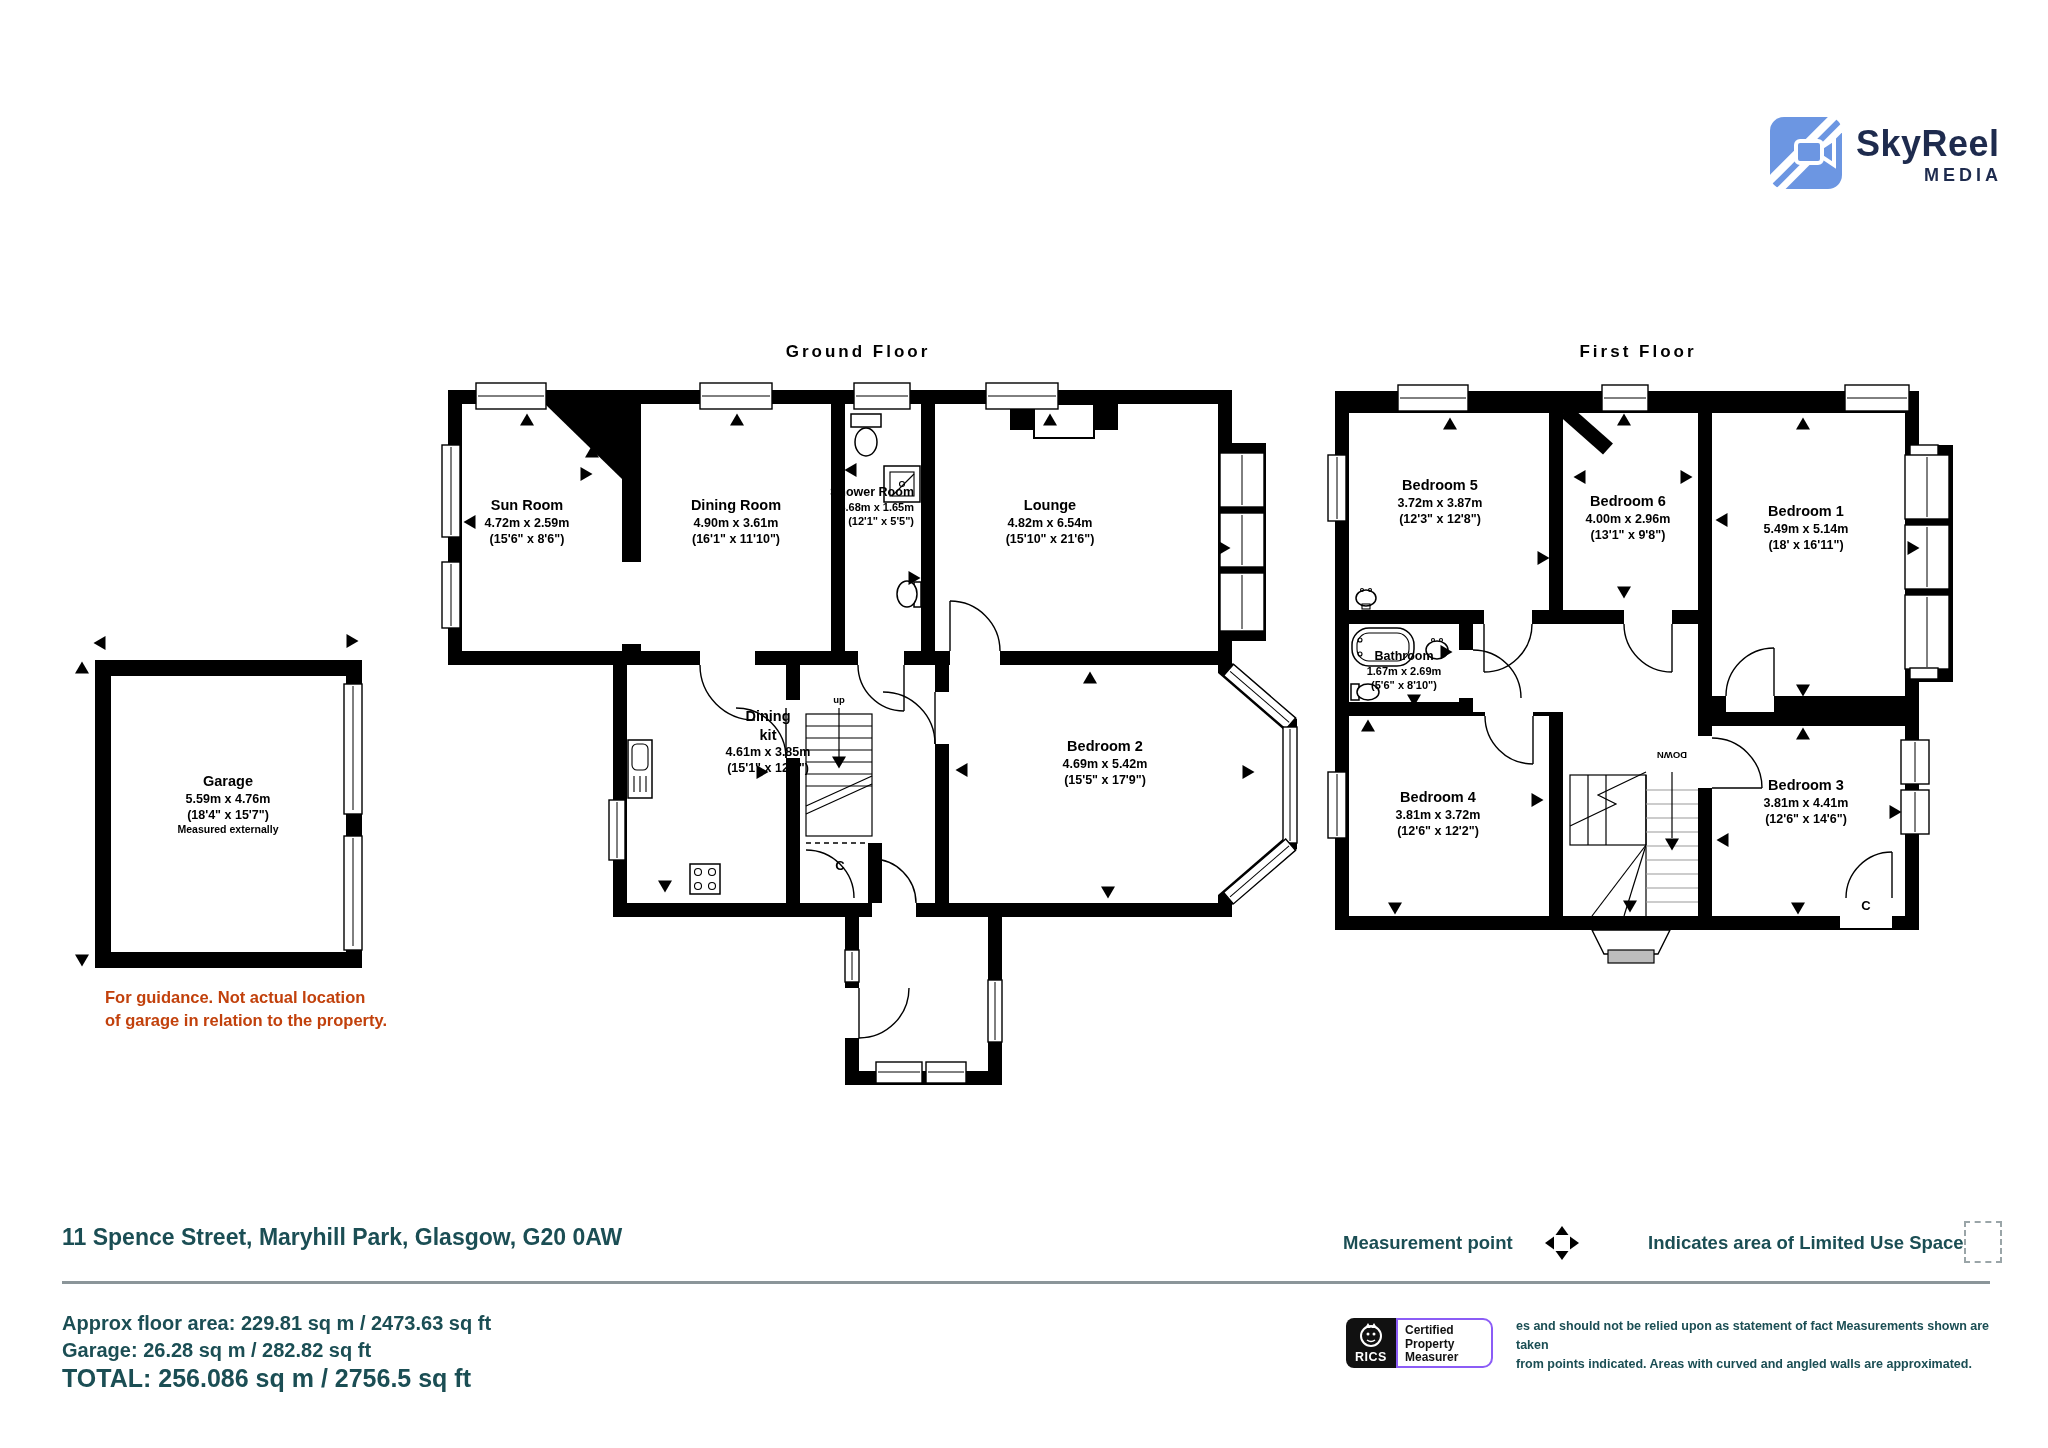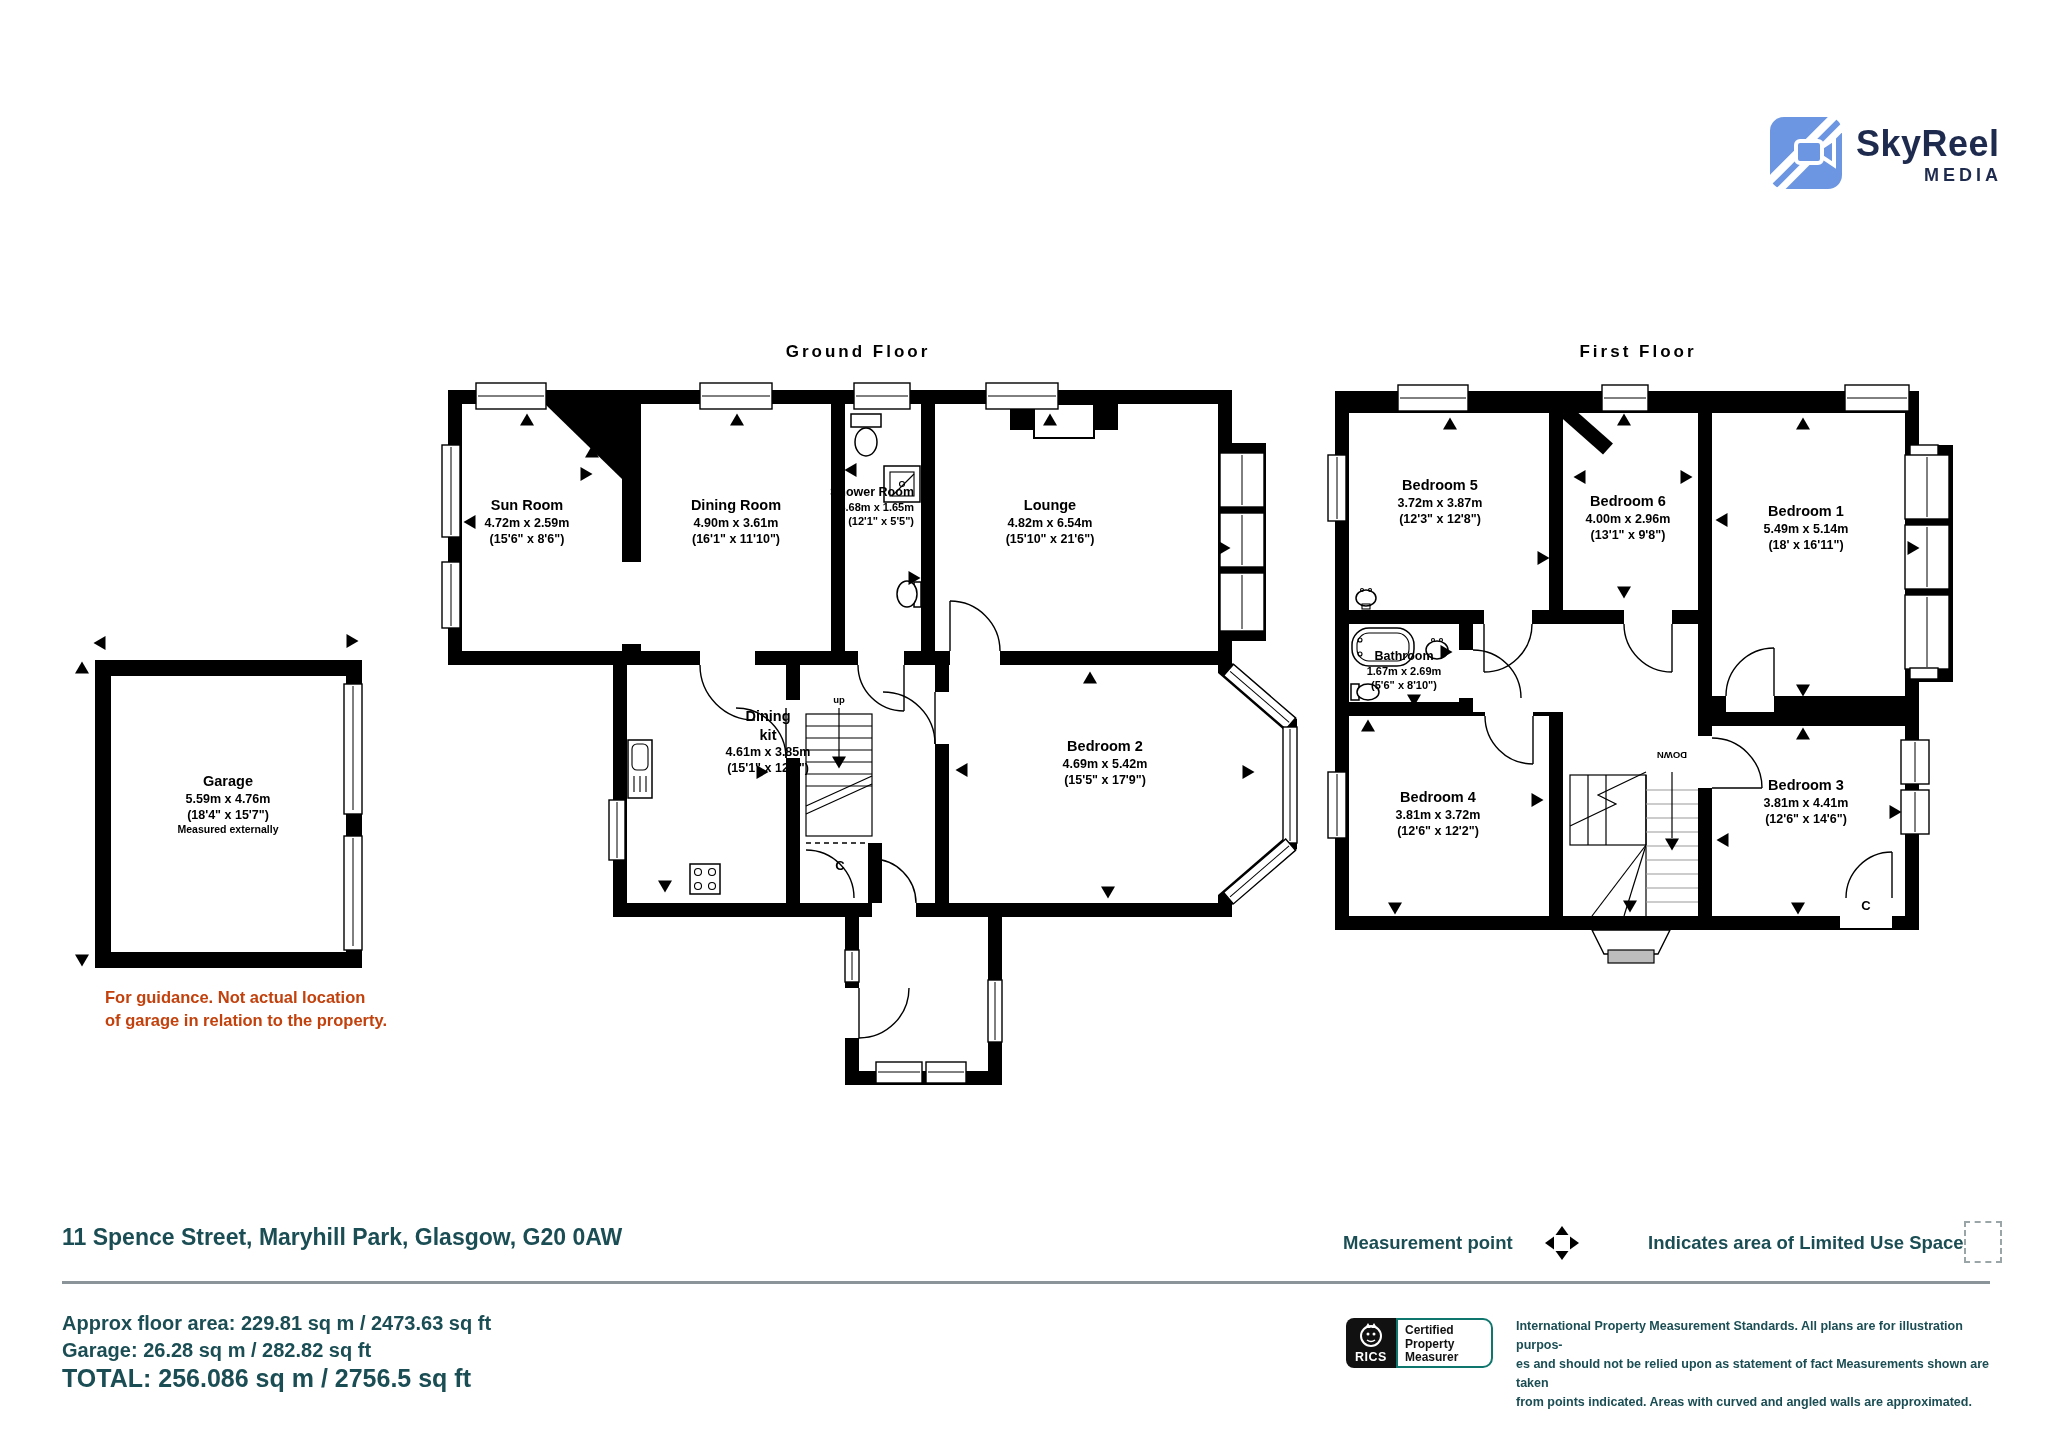--- a/index.html
+++ b/index.html
@@ -45,21 +45,21 @@
   .legend-lus{position:absolute;left:1648px;top:1232px;font-size:18.5px;font-weight:bold;}
   .compass{position:absolute;left:1528px;top:1209px;width:68px;height:68px;}
   .dashed-box{position:absolute;left:1964px;top:1221px;width:38px;height:42px;
         border:2px dashed #9aa5a8;box-sizing:border-box;}
   .rics{position:absolute;left:1346px;top:1318px;width:149px;height:50px;}
   .rics-black{position:absolute;left:0;top:0;width:50px;height:50px;background:#111;
         border-radius:8px 0 0 8px;}
   .rics-word{position:absolute;left:0;bottom:4px;width:50px;text-align:center;color:#fff;
         font-size:12.5px;font-weight:800;letter-spacing:0.5px;}
   .rics-white{position:absolute;left:50px;top:0;width:97px;height:50px;background:#fff;
-        border:2px solid #0f766e;border-radius:0 10px 10px 0;box-sizing:border-box;}
+        border:2px solid #8b5cf6;border-radius:0 10px 10px 0;box-sizing:border-box;}
   .rics-line{margin-left:7px;font-size:12px;font-weight:800;line-height:13.5px;color:#111;}
   .rics-white .pad{height:4px;}
   .disclaimer{position:absolute;left:1516px;top:1317px;width:486px;font-size:12.5px;
         font-weight:600;line-height:19px;}
 </style>
 </head>
 <body>
 
 <div id="page">
 
@@ -577,18 +577,17 @@
   </div>
   <div class="rics-white">
     <div class="pad"></div>
     <div class="rics-line">Certified</div>
     <div class="rics-line">Property</div>
     <div class="rics-line">Measurer</div>
   </div>
 </div>
 
 <div class="disclaimer teal">
-  <div>International Property  Measurement Standards.  All plans are for illustration purpos-</div>
   <div>es and should not be relied upon as statement of fact Measurements shown are taken</div>
   <div>from points indicated. Areas with curved and angled walls are approximated.</div>
 </div>
 
 </div>
 
 </body></html>

